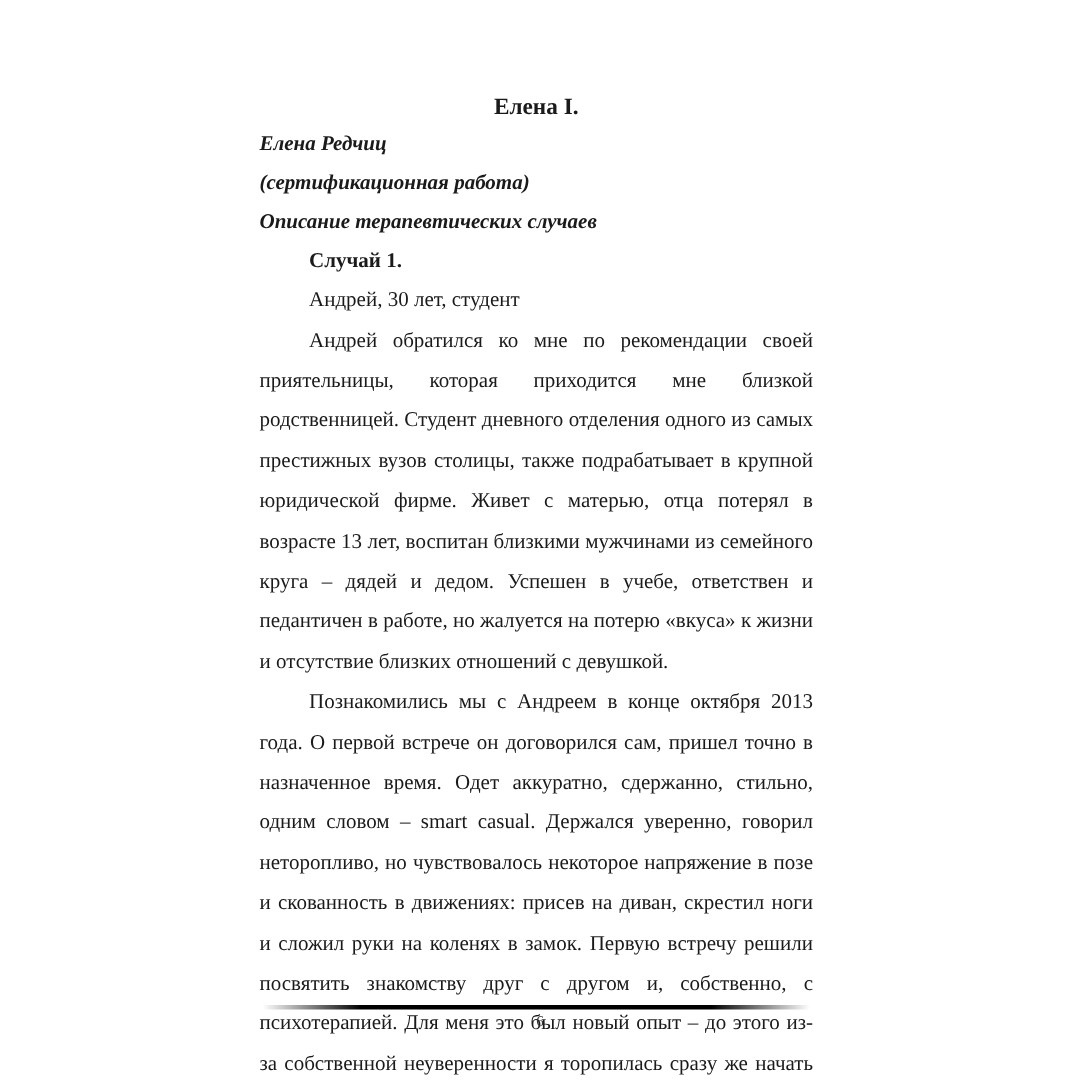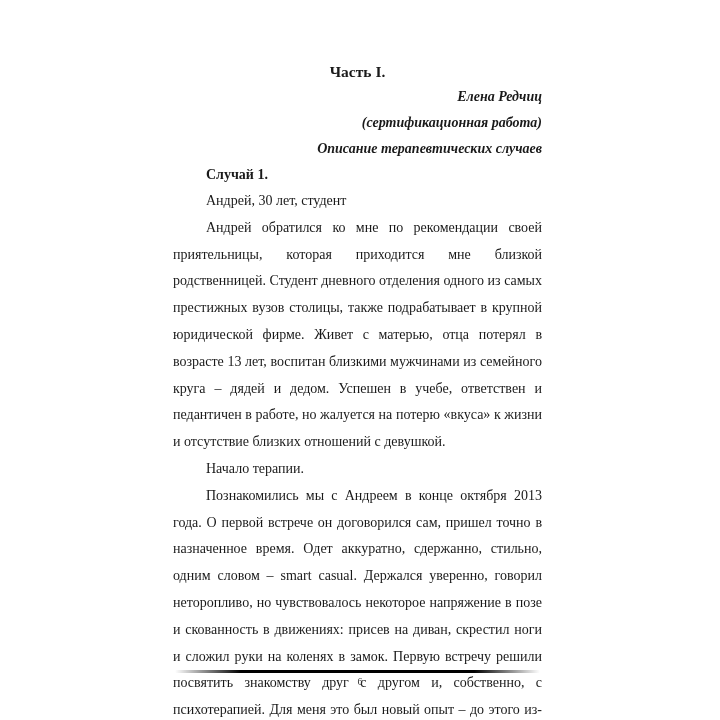--- a/index.html
+++ b/index.html
@@ -23,21 +23,21 @@
     }
     .title {
       text-align: center;
       font-weight: bold;
       font-size: 15.5px;
       line-height: 20px;
       margin: 0;
       height: 22px;
     }
     .subtitle {
-      text-align: right;
+      text-align: left;
       font-weight: bold;
       font-style: italic;
       font-size: 14px;
       line-height: 26px;
       margin: 0;
       height: 26px;
     }
     .case-heading {
       font-weight: bold;
       font-size: 14px;
@@ -75,25 +75,24 @@
       text-align: center;
       font-size: 10px;
       line-height: 12px;
       color: #333;
     }
   </style>
 </head>
 <body>
 
 <div class="page">
-  <p class="title">Часть I.</p>
+  <p class="title">Елена I.</p>
   <p class="subtitle">Елена Редчиц</p>
   <p class="subtitle">(сертификационная работа)</p>
   <p class="subtitle">Описание терапевтических случаев</p>
   <p class="case-heading">Случай 1.</p>
   <p class="para noindent-left">Андрей, 30 лет, студент</p>
   <p class="para">Андрей обратился ко мне по рекомендации своей приятельницы, которая приходится мне близкой родственницей. Студент дневного отделения одного из самых престижных вузов столицы, также подрабатывает в крупной юридической фирме. Живет с матерью, отца потерял в возрасте 13 лет, воспитан близкими мужчинами из семейного круга – дядей и дедом. Успешен в учебе, ответствен и педантичен в работе, но жалуется на потерю «вкуса» к жизни и отсутствие близких отношений с девушкой.</p>
-  <p class="para">Начало терапии.</p>
   <p class="para">Познакомились мы с Андреем в конце октября 2013 года. О первой встрече он договорился сам, пришел точно в назначенное время. Одет аккуратно, сдержанно, стильно, одним словом – smart casual. Держался уверенно, говорил неторопливо, но чувствовалось некоторое напряжение в позе и скованность в движениях: присев на диван, скрестил ноги и сложил руки на коленях в замок. Первую встречу решили посвятить знакомству друг с другом и, собственно, с психотерапией. Для меня это был новый опыт – до этого из-за собственной неуверенности я торопилась сразу же начать консультировать клиента после 15-20 минут знакомства. В этот раз я была достаточно устойчивой в своей терапевтической позиции: ничто не мешало мне собрать анамнез, ответить на вопросы клиента и заключить контракт.</p>
 </div>
 
 <div class="footer-rule"></div>
 <div class="page-number">6</div>
 
 </body></html>

